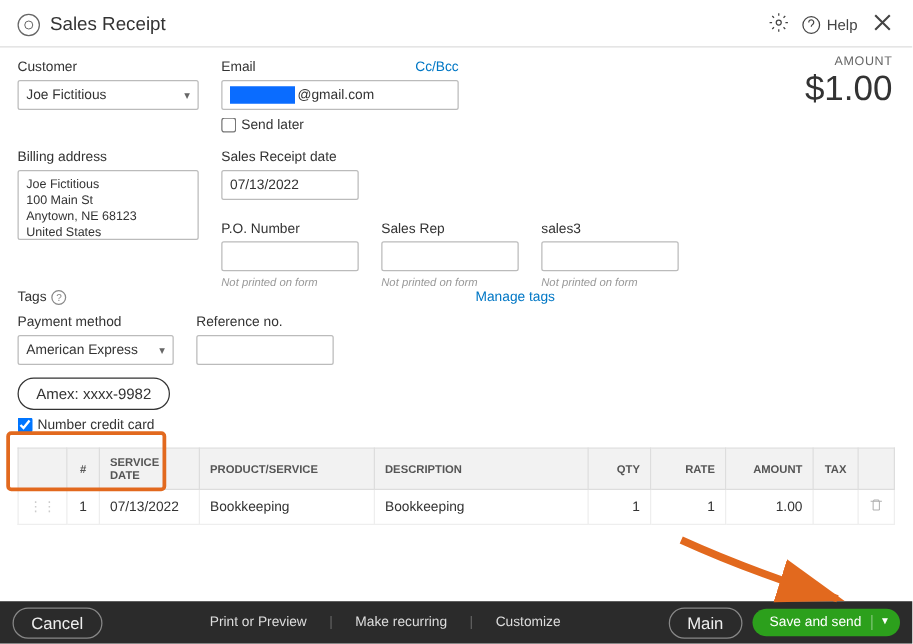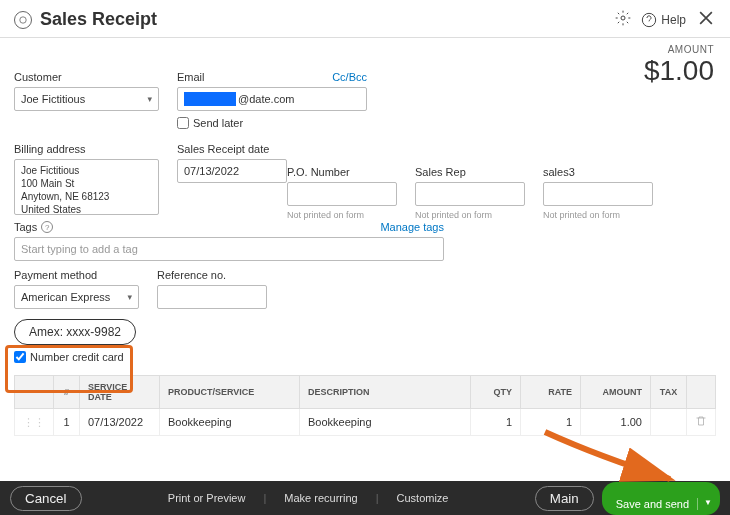--- a/index.html
+++ b/index.html
@@ -1,40 +1,40 @@
 <!DOCTYPE html>
 <html><head>
 <meta charset="utf-8">
 <style>
   * { box-sizing: border-box; margin: 0; padding: 0; }
   body { font-family: -apple-system, BlinkMacSystemFont, "Segoe UI", Arial, sans-serif; font-size: 12px; color: #333; background: #fff; width: 730px; height: 515px; overflow: hidden; position: relative; }
   .header { display: flex; align-items: center; padding: 8px 14px 6px; }
   .logo { width: 18px; height: 18px; border: 1.5px solid #666; border-radius: 50%; margin-right: 8px; display:flex;align-items:center;justify-content:center }
-  .title { font-size: 18px; font-weight: 700; flex:1 }
+  .title { font-size: 15px; font-weight: 400; flex:1 }
   .hdr-icons { display:flex; gap:10px; align-items:center; color:#444 }
   .hdr-icons svg { width:16px;height:16px;stroke:#444;fill:none;stroke-width:1.5 }
   .hdr-icons .x svg{width:20px;height:20px;stroke:#444;stroke-width:2}
   .hdr-icons .help-grp{display:flex;align-items:center;gap:4px}
   .divider { border-bottom:1px solid #ddd; }
   .main { padding: 10px 14px 0; position:relative; height: 408px; overflow:hidden }
-  .row { display:flex; gap:18px;margin-top:23px; }
+  .row { display:flex; gap:18px; }
   .field { display:flex; flex-direction:column; gap:2px; }
   .lbl { font-size: 11px; color:#333; margin-bottom:2px }
   .input, .select { height:24px; border:1px solid #bbb; border-radius:2px; padding:0 6px; font-size:11px; background:#fff; color:#333 }
   .select { display:flex; align-items:center; justify-content:space-between; }
   .chev { font-size:9px;color:#666 }
   .ccbcc { font-size:11px; color:#0077c5; margin-bottom:2px }
   .amount-box { position:absolute; right:16px; top:6px; text-align:right }
   .amount-lbl { font-size:10px; color:#666; letter-spacing:0.5px }
   .amount-val { font-size:28px; font-weight:400; }
   .email-redact { display:inline-block; width:52px; height:14px; background:#0a6cff; vertical-align:middle; margin-right:2px }
   .chk { display:flex; gap:4px; font-size:11px; margin-top:4px }
   .chk input { width:12px;height:12px }
   .addr { border:1px solid #bbb; border-radius:2px; padding:4px 6px; font-size:10px; line-height:1.3; width:145px; height:56px; white-space:pre-line }
-  .note { font-size:9px; color:#999; margin-top:2px }
+  .note { font-size:9px; font-style:italic; color:#999; margin-top:2px }
   .tags-row { margin-top:1px; position:relative }
   .tags-lbl { font-size:11px; display:flex; align-items:center; gap:4px }
   .qicon { display:inline-flex;width:12px;height:12px;border:1px solid #888;border-radius:50%;font-size:8px;align-items:center;justify-content:center;color:#888 }
   .manage { position:absolute; right:0; top:0; font-size:11px; color:#0077c5 }
   .tag-input { width:430px; border:1px solid #bbb; border-radius:2px; padding:5px 6px; font-size:11px; color:#999; margin-top:4px }
   .cc-badge { margin-top:10px; display:inline-block; border:1.5px solid #333; border-radius:16px; padding:5px 14px; font-size:12px }
   .process-row { display:flex; align-items:center; gap:4px; font-size:11px; margin-top:6px }
   .process-row input{width:12px;height:12px}
   .highlight { position:absolute; border:3px solid #e2691e; border-radius:4px; pointer-events:none }
   table { width:100%; border-collapse:collapse; font-size:11px; margin-top:12px }
@@ -42,21 +42,21 @@
   th.num,td.num{text-align:right}
   th.ctr,td.ctr{text-align:center}
   td { padding:6px 8px; border:1px solid #eee; background:#fff }
   .drag-cell{width:18px;color:#ccc;text-align:center}
   .trash svg{width:12px;height:12px;stroke:#aaa;fill:none;stroke-width:1.5}
   .footer { position:absolute; bottom:0; left:0; right:0; background:#2b2b2b; height:34px; display:flex; align-items:center; padding:0 10px; gap:8px; color:#ddd; font-size:11px }
   .f-pill { border:1px solid #888; border-radius:14px; padding:4px 14px; color:#eee; background:transparent }
   .f-center { flex:1; display:flex; justify-content:center; gap:18px }
   .f-link { color:#ddd }
   .f-sep{color:#666}
-  .save-send { background:#2ca01c; color:#fff; border-radius:14px; padding:16px 8px 5px 14px; display:flex; gap:8px; font-size:11px }
+  .save-send { background:#2ca01c; color:#fff; border-radius:14px; padding:5px 8px 5px 14px; display:flex; gap:8px; font-size:11px }
   .save-send .dd{border-left:1px solid rgba(255,255,255,0.4);padding-left:6px;font-size:8px}
   .arrow { position:absolute; right:40px; bottom:18px; pointer-events:none }
 </style>
 </head>
 <body>
 
 <div class="header">
   <span class="logo">
       <svg viewBox="0 0 20 20">
         <circle cx="10" cy="10" r="4" fill="none" stroke="#666"></circle>
@@ -96,38 +96,38 @@
           <span class="chev">▾</span>
         </div>
     </div>
     <div class="field" style="width:190px">
       <div style="display:flex;justify-content:space-between">
           <span class="lbl">Email</span>
           <span class="ccbcc">Cc/Bcc</span>
         </div>
       <div class="input" style="display:flex;align-items:center">
           <span class="email-redact"></span>
-          <span>@date.com</span>
+          <span>@gmail.com</span>
         </div>
       <label class="chk">
           <input type="checkbox" style="">
           <span>Send later</span>
         </label>
     </div>
   </div>
 
   <div class="row" style="margin-top:14px">
     <div class="field">
       <span class="lbl">Billing address</span>
       <div class="addr">Joe Fictitious
 100 Main St
 Anytown, NE  68123
 United States</div>
     </div>
-    <div style="display:flex;flex-direction:row;gap:0">
+    <div style="display:flex;flex-direction:column;gap:17px">
       <div class="field" style="width:110px">
         <span class="lbl">Sales Receipt date</span>
         <div class="input" style="display:flex;align-items:center">
             <span>07/13/2022</span>
           </div>
       </div>
       <div class="row">
         <div class="field" style="width:110px">
           <span class="lbl">P.O. Number</span>
           <div class="input"></div>
@@ -146,21 +146,20 @@
       </div>
     </div>
   </div>
 
   <div class="tags-row" style="width:430px">
     <div class="tags-lbl">
         <span>Tags</span>
         <span class="qicon">?</span>
       </div>
     <span class="manage">Manage tags</span>
-    <div class="tag-input">Start typing to add a tag</div>
   </div>
 
   <div class="row" style="margin-top:8px">
     <div class="field" style="width:125px">
       <span class="lbl">Payment method</span>
       <div class="select">
           <span>American Express</span>
           <span class="chev">▾</span>
         </div>
     </div>

